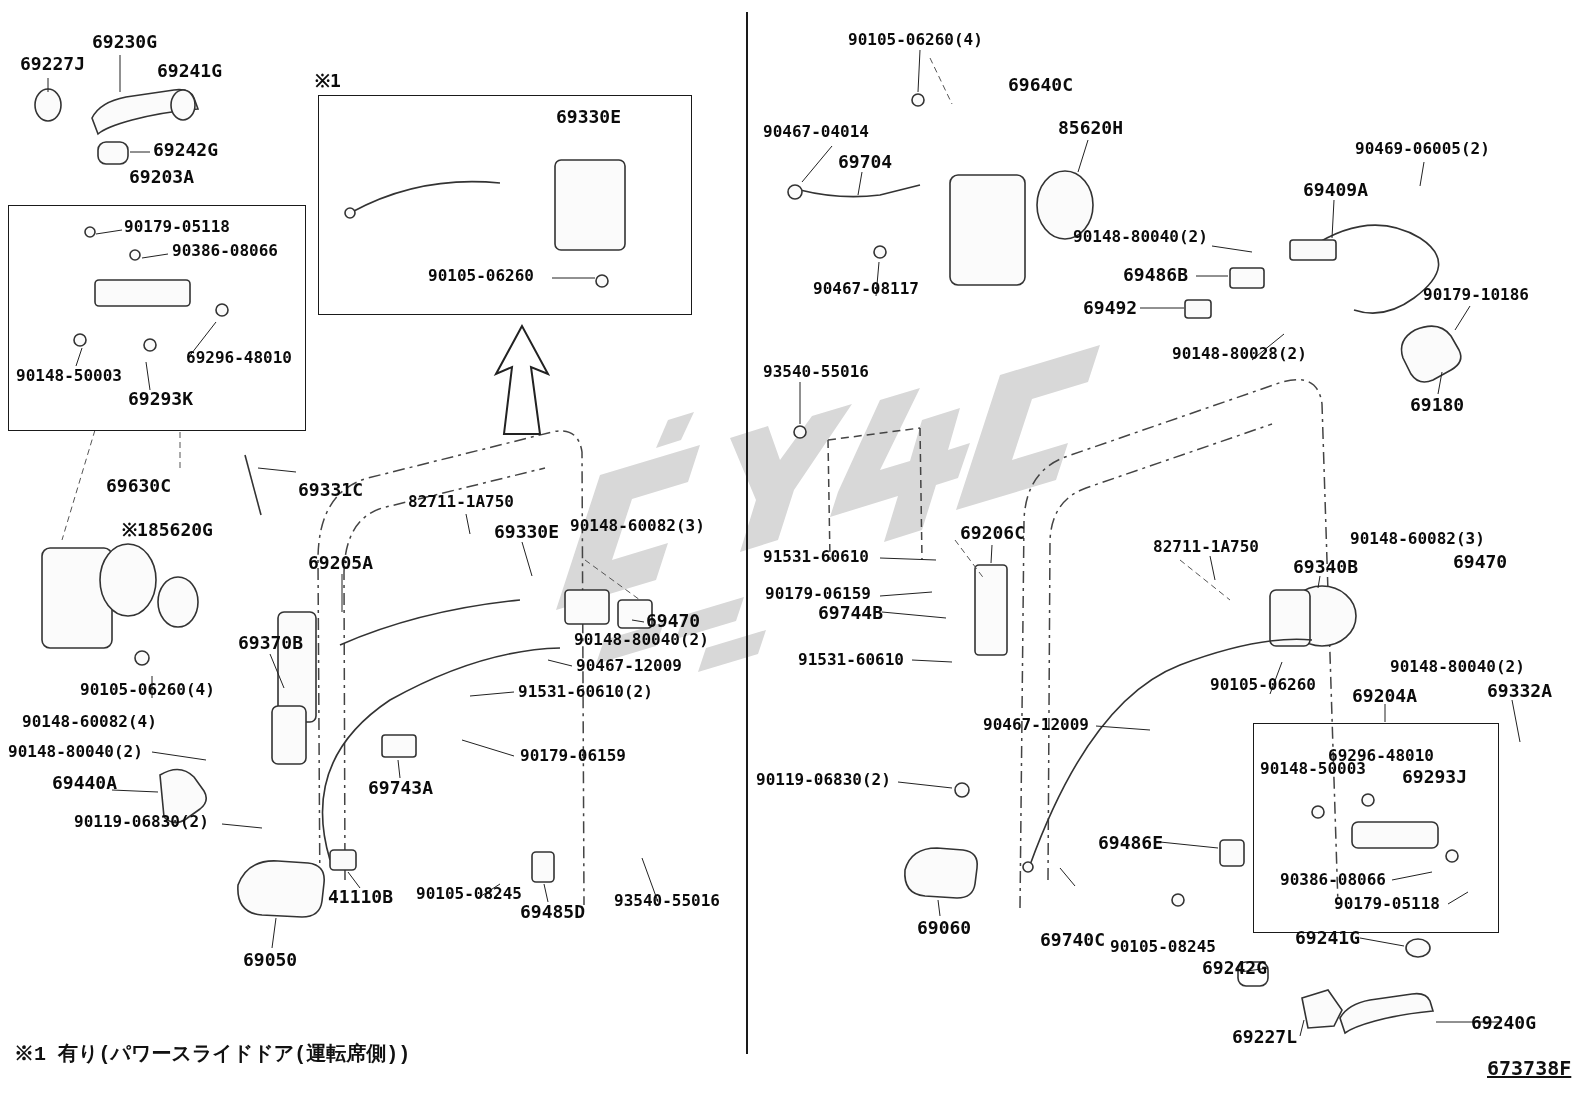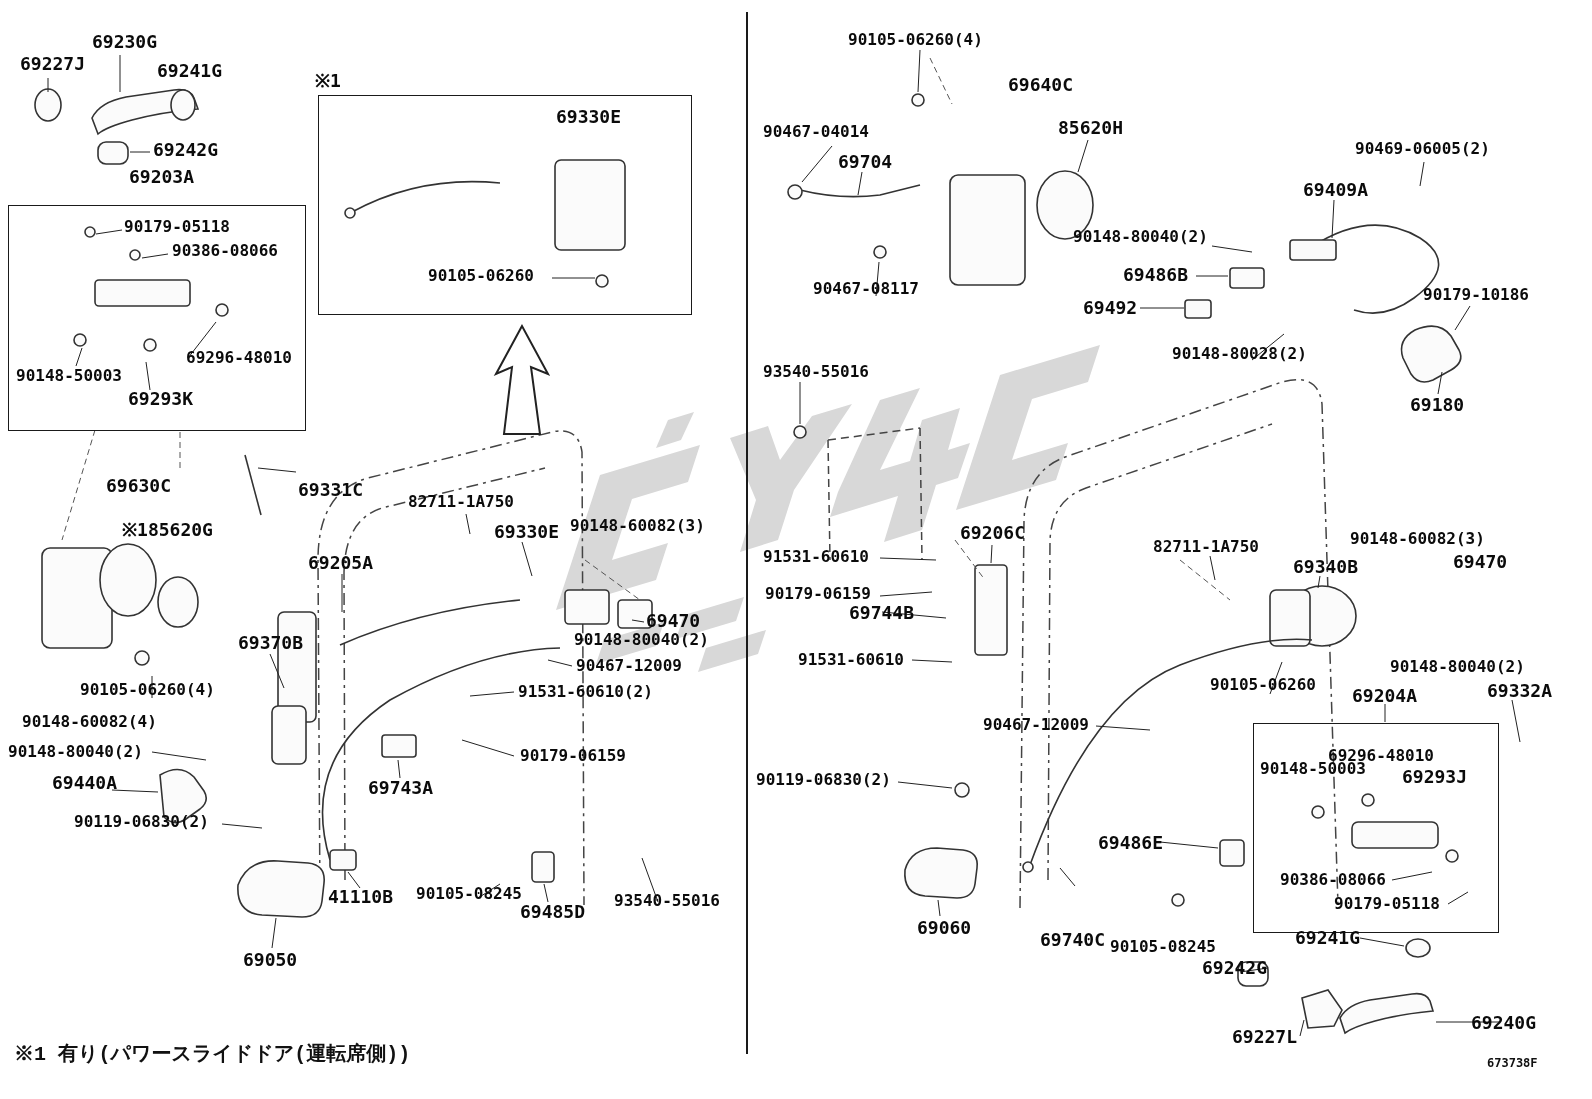--- a/index.html
+++ b/index.html
@@ -18,21 +18,21 @@
   .part-label.em { font-size:18px; }
   .callout-box {
     position:absolute; border:1.6px solid #1a1a1a; background:transparent; z-index:1;
   }
   .divider { position:absolute; width:2px; background:#1a1a1a; z-index:1; }
   .footnote {
     position:absolute; left:14px; top:1040px; font-size:20px; font-weight:bold;
     font-family:Liberation Mono, monospace; z-index:3;
   }
   .drawing-code {
-    position:absolute; left:1487px; top:1056px; font-size:12px; font-weight:bold; z-index:3;
+    position:absolute; left:1487px; top:1056px; font-size:20px; font-weight:bold; z-index:3;text-decoration:underline;
   }
 </style>
 </head>
 <body>
 
 <div class="canvas">
 
   <svg width="1592" height="1099" viewBox="0 0 1592 1099">
 
     <g fill="#d8d8d8">
@@ -251,21 +251,21 @@
       <span class="part-label em" style="left: 1123px; top: 266px;">69486B</span>
       <span class="part-label em" style="left: 1083px; top: 299px;">69492</span>
       <span class="part-label" style="left: 1172px; top: 346px;">90148-80028(2)</span>
       <span class="part-label em" style="left: 1303px; top: 181px;">69409A</span>
       <span class="part-label" style="left: 1355px; top: 141px;">90469-06005(2)</span>
       <span class="part-label" style="left: 1423px; top: 287px;">90179-10186</span>
       <span class="part-label em" style="left: 1410px; top: 396px;">69180</span>
       <span class="part-label" style="left: 763px; top: 364px;">93540-55016</span>
       <span class="part-label" style="left: 763px; top: 549px;">91531-60610</span>
       <span class="part-label" style="left: 765px; top: 586px;">90179-06159</span>
-      <span class="part-label em" style="left: 818px; top: 604px; margin-left: 31px;">69744B</span>
+      <span class="part-label em" style="left: 818px; top: 604px;">69744B</span>
       <span class="part-label" style="left: 798px; top: 652px;">91531-60610</span>
       <span class="part-label em" style="left: 960px; top: 524px;">69206C</span>
       <span class="part-label" style="left: 1153px; top: 539px;">82711-1A750</span>
       <span class="part-label em" style="left: 1293px; top: 558px;">69340B</span>
       <span class="part-label" style="left: 1350px; top: 531px;">90148-60082(3)</span>
       <span class="part-label em" style="left: 1453px; top: 553px;">69470</span>
       <span class="part-label" style="left: 1390px; top: 659px;">90148-80040(2)</span>
       <span class="part-label" style="left: 1210px; top: 677px;">90105-06260</span>
       <span class="part-label em" style="left: 1352px; top: 687px;">69204A</span>
       <span class="part-label em" style="left: 1487px; top: 682px;">69332A</span>

